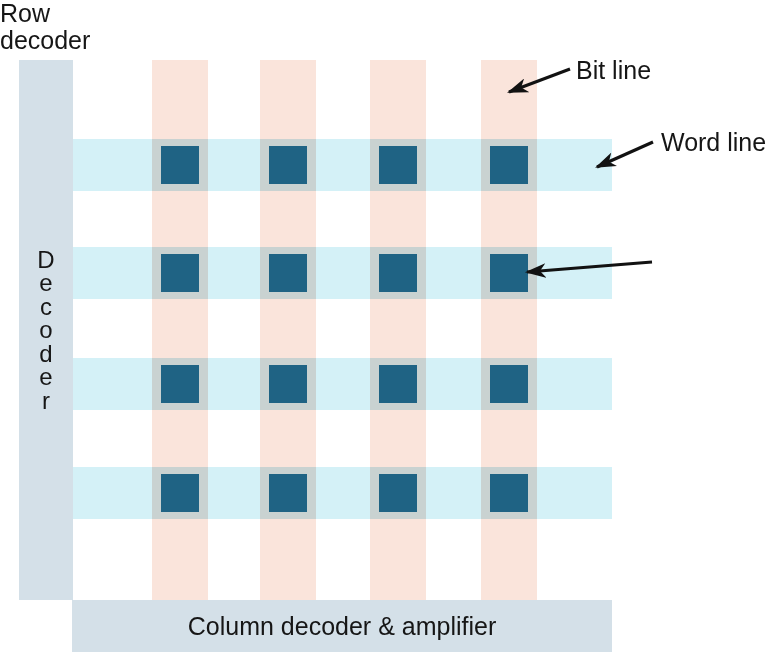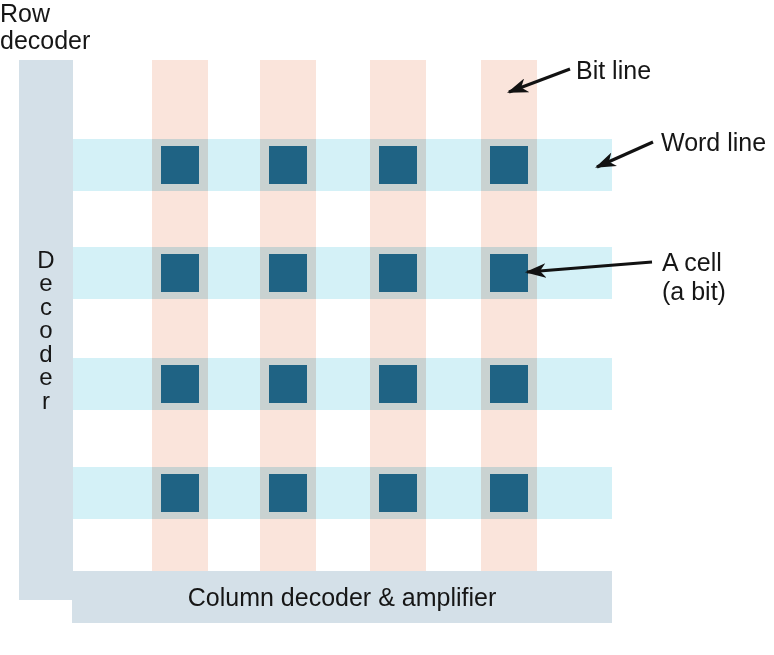--- a/index.html
+++ b/index.html
@@ -103,37 +103,33 @@
       <div class="abs" style="left: 152px; top: 467px; width: 56px; height: 52px; background: rgb(201, 210, 209);"></div>
       <div class="abs" style="left: 161px; top: 474px; width: 38px; height: 38px; background: rgb(31, 99, 132);"></div>
       <div class="abs" style="left: 260px; top: 467px; width: 56px; height: 52px; background: rgb(201, 210, 209);"></div>
       <div class="abs" style="left: 269px; top: 474px; width: 38px; height: 38px; background: rgb(31, 99, 132);"></div>
       <div class="abs" style="left: 370px; top: 467px; width: 56px; height: 52px; background: rgb(201, 210, 209);"></div>
       <div class="abs" style="left: 379px; top: 474px; width: 38px; height: 38px; background: rgb(31, 99, 132);"></div>
       <div class="abs" style="left: 481px; top: 467px; width: 56px; height: 52px; background: rgb(201, 210, 209);"></div>
       <div class="abs" style="left: 490px; top: 474px; width: 38px; height: 38px; background: rgb(31, 99, 132);"></div>
     </div>
 
-  <div class="bar" style="left: 72px; top: 571px; width: 540px; height: 52px; background: rgb(212, 224, 232); align-items: center;">
+  <div class="bar" style="left: 72px; top: 600px; width: 540px; height: 52px; background: rgb(212, 224, 232); align-items: center;">
     <span class="bottom-bar-label">Column decoder &amp; amplifier</span>
   </div>
 
   <svg class="arrows" viewBox="0 0 774 655" xmlns="http://www.w3.org/2000/svg">
     <defs>
       <marker id="ah" viewBox="0 0 10 7" markerUnits="userSpaceOnUse" markerWidth="21" markerHeight="15" refX="9" refY="3.5" orient="auto">
         <path class="arrow-head" d="M10,3.5 L0,0 L2.8,3.5 L0,7 Z" fill="#121212"></path>
       </marker>
     </defs>
     <line class="arrow-line" x1="570" y1="69" x2="509" y2="92" stroke="#121212" stroke-width="3.2" marker-end="url(#ah)"></line>
     <line class="arrow-line" x1="653" y1="142" x2="597" y2="167" stroke="#121212" stroke-width="3.2" marker-end="url(#ah)"></line>
     <line class="arrow-line" x1="652" y1="262" x2="527" y2="272" stroke="#121212" stroke-width="3.2" marker-end="url(#ah)"></line>
   </svg>
 
   <div class="annotation" style="left:661px; top:128px;">Word line</div>
 
   <div class="annotation" style="left:576px; top:56px;">Bit line</div>
 
-  <div class="annotation" style="left:662px; top:248px;">
-    <div>A cell</div>
-    <div>(a bit)</div>
-  </div>
 
 </div>
 
 </body></html>

